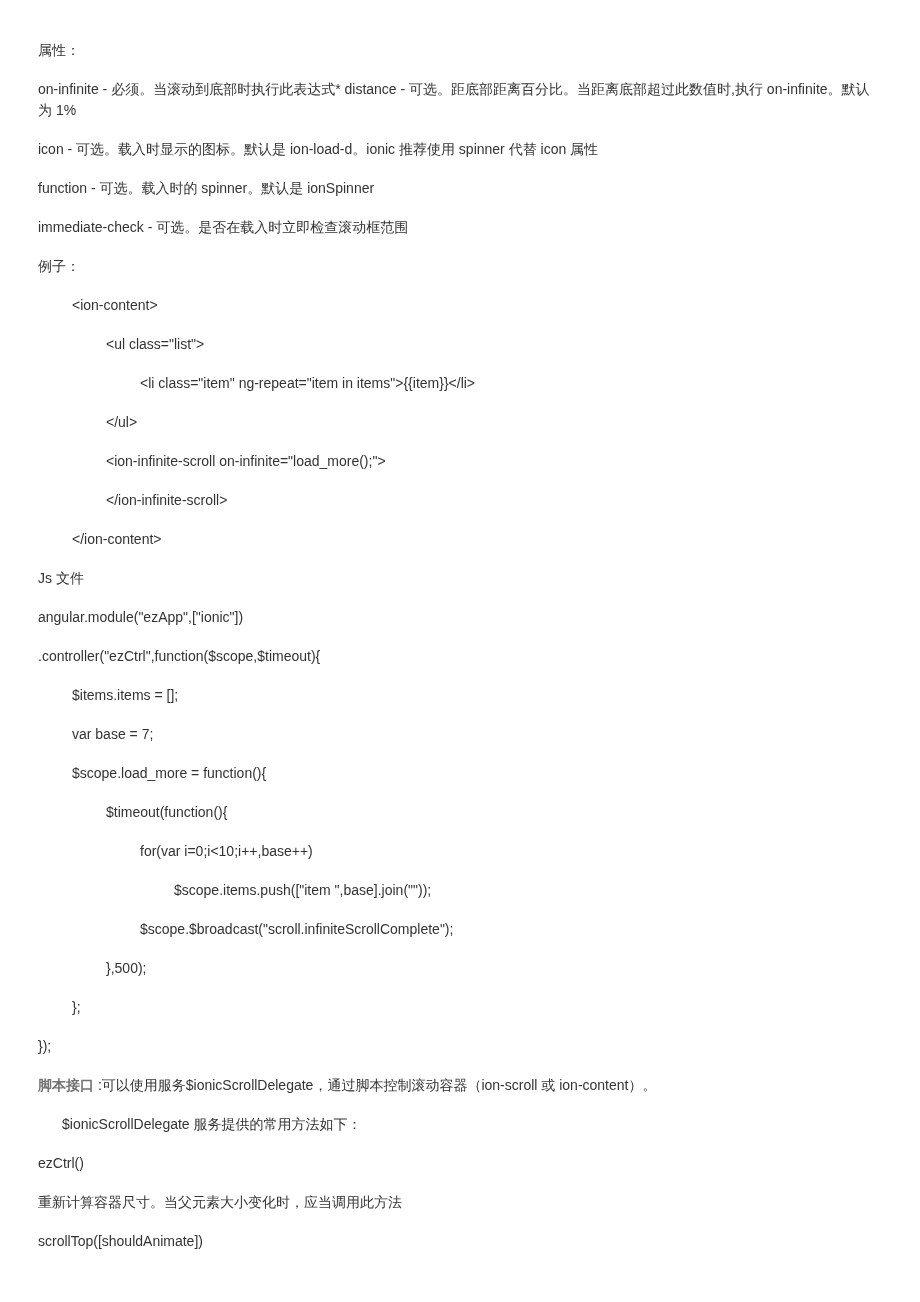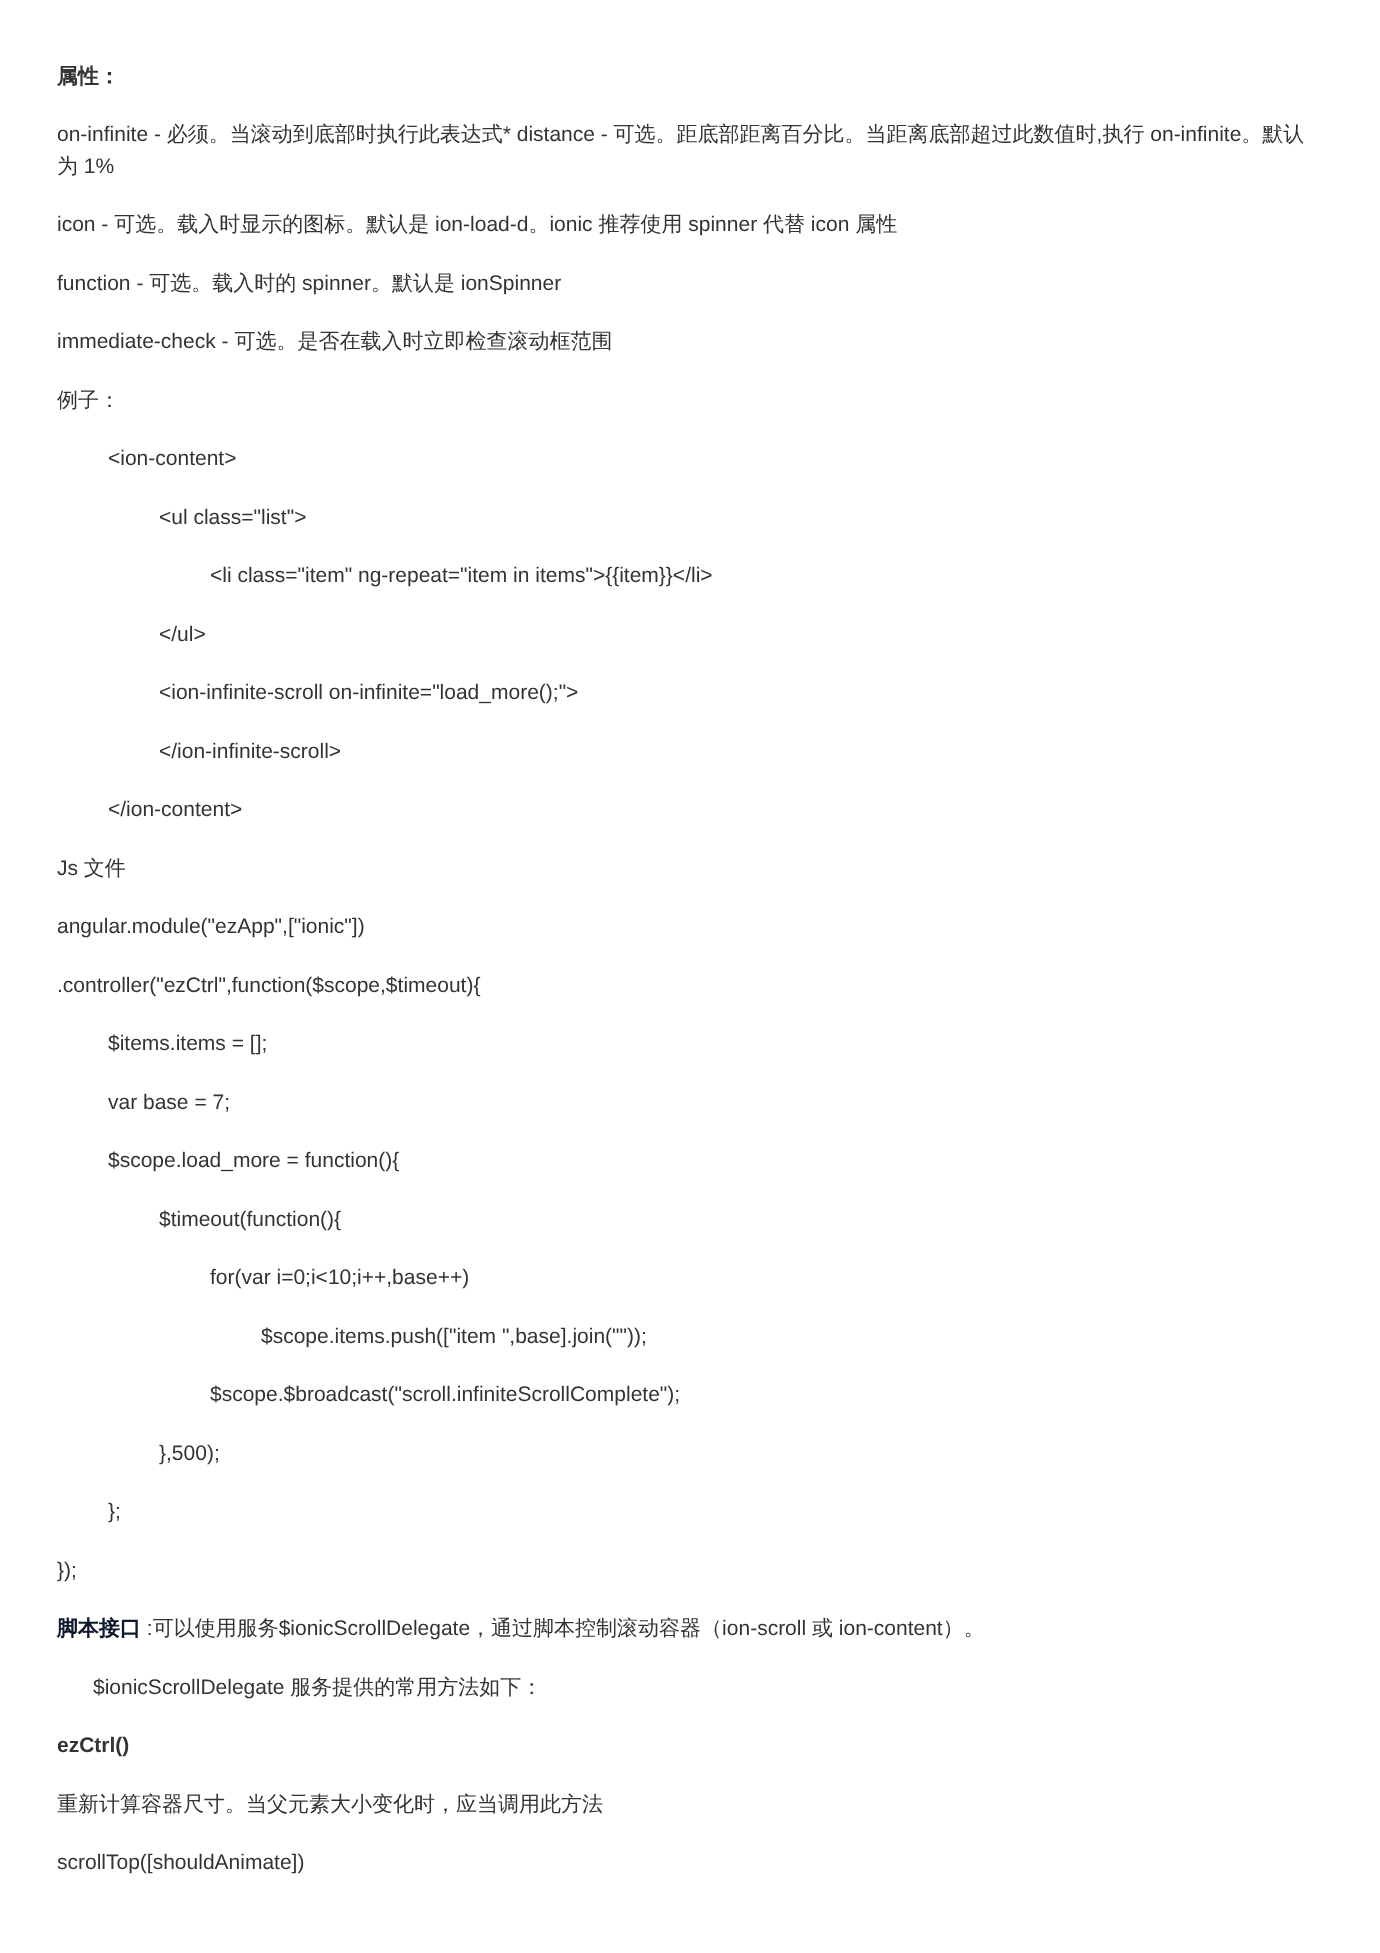--- a/index.html
+++ b/index.html
@@ -10,28 +10,28 @@
     margin: 0;
     padding: 40px 38px;
     line-height: 1.5;
     width: 920px;
     box-sizing: border-box;
   }
   p {
     margin: 0 0 18px 0;
   }
   .bold {
-    font-weight: bold;
+    font-weight: normal;
   }
   .indent1 { padding-left: 34px; margin-top: 17px; }
   .indent2 { padding-left: 68px; }
   .indent3 { padding-left: 102px; }
   .indent4 { padding-left: 136px; }
   .blue {
-    color: #0f172a;
+    color: #737373;
     font-weight: bold;
   }
   .small-indent { padding-left: 8px; margin-left: 16px; }
 </style>
 </head>
 <body>
 
 <p class="bold">属性：</p>
 <p>on-infinite -  必须。当滚动到底部时执行此表达式* distance -  可选。距底部距离百分比。当距离底部超过此数值时,执行 on-infinite。默认为 1%</p>
 <p>icon -  可选。载入时显示的图标。默认是 ion-load-d。ionic 推荐使用 spinner 代替 icon 属性</p>

